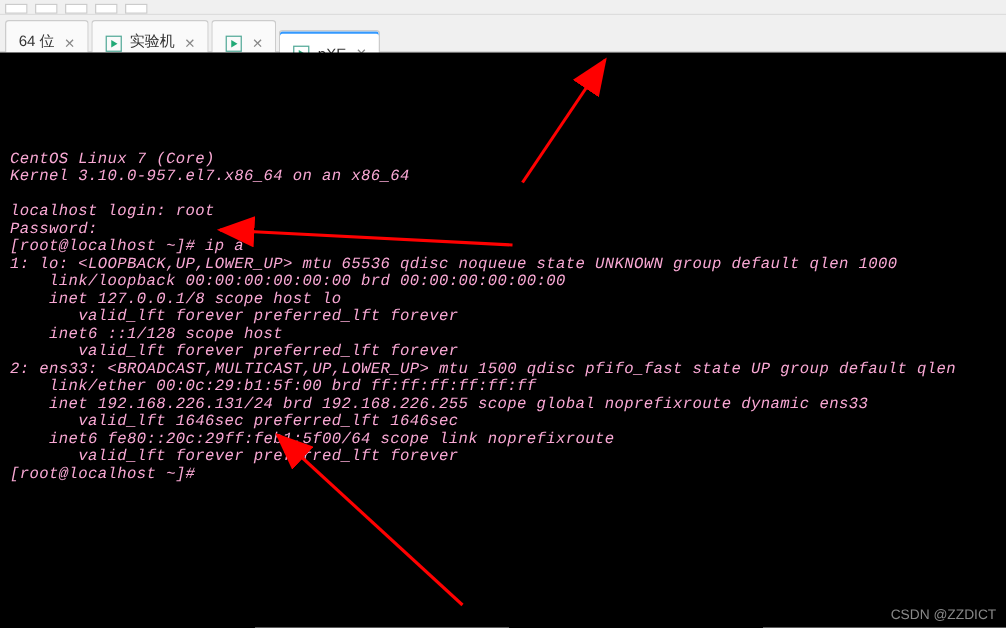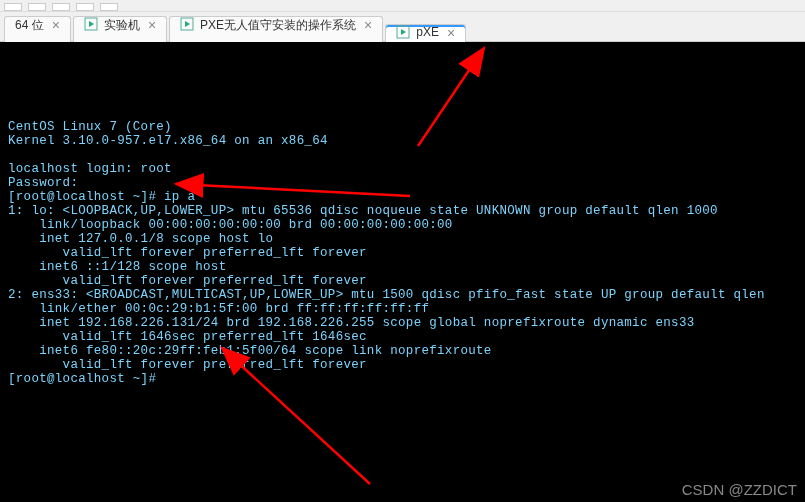--- a/index.html
+++ b/index.html
@@ -28,21 +28,21 @@
     .tab-strip {
       display: flex;
       align-items: center;
       background: #f0f0f0;
       height: 30px;
       padding-left: 4px;
       border-bottom: 1px solid #ccc;
     }
     .tab {
       display: flex;
-      align-items: flex-start;
+      align-items: flex-end;
       height: 26px;
       padding: 0 10px;
       background: #fafafa;
       border: 1px solid #ccc;
       border-bottom: none;
       margin-right: 2px;
       font-size: 12px;
       color: #333;
       gap: 6px;
       cursor: pointer;
@@ -60,43 +60,44 @@
       display: flex; align-items: center; justify-content: center;
     }
     .tab .play-ico svg { display: block; }
     .tab .close {
       font-size: 14px;
       color: #888;
       margin-left: 2px;
     }
     .terminal {
       background: #000;
-      color: #7dd3fc;
+      color: #f9a8d4;
       font-family: "Consolas", "Courier New", monospace;
       font-size: 12.5px;
       line-height: 14px;
       padding: 8px 8px;
       height: calc(100% - 42px);
       white-space: pre;
       letter-spacing: 0.3px;
       position: relative;
       overflow: hidden;
+      font-style: italic;
     }
     .terminal .spacer { height: 56px; }
     .arrows {
       position: absolute;
       top: 0; left: 0;
       width: 805px; height: 502px;
       pointer-events: none;
     }
     .watermark {
       position: absolute;
       bottom: 4px;
       right: 8px;
-      font-size: 15px;
+      font-size: 11px;
       color: #888;
       font-family: sans-serif;
     }
   </style>
 </head>
 <body>
 
 <div class="toolbar-hint">
   <div class="ico"></div>
   <div class="ico"></div>
@@ -120,21 +121,20 @@
     <span>实验机</span>
     <span class="close">×</span>
   </div>
   <div class="tab">
     <span class="play-ico">
       <svg width="14" height="14" viewBox="0 0 14 14">
           <rect x="1" y="1" width="12" height="12" fill="none" stroke="#5a9" stroke-width="1"></rect>
           <polygon points="5,4 10,7 5,10" fill="#2a7"></polygon>
         </svg>
     </span>
-    <span>PXE无人值守安装的操作系统</span>
     <span class="close">×</span>
   </div>
   <div class="tab active">
     <span class="play-ico">
       <svg width="14" height="14" viewBox="0 0 14 14">
           <rect x="1" y="1" width="12" height="12" fill="none" stroke="#5a9" stroke-width="1"></rect>
           <polygon points="5,4 10,7 5,10" fill="#2a7"></polygon>
         </svg>
     </span>
     <span>pXE</span>

